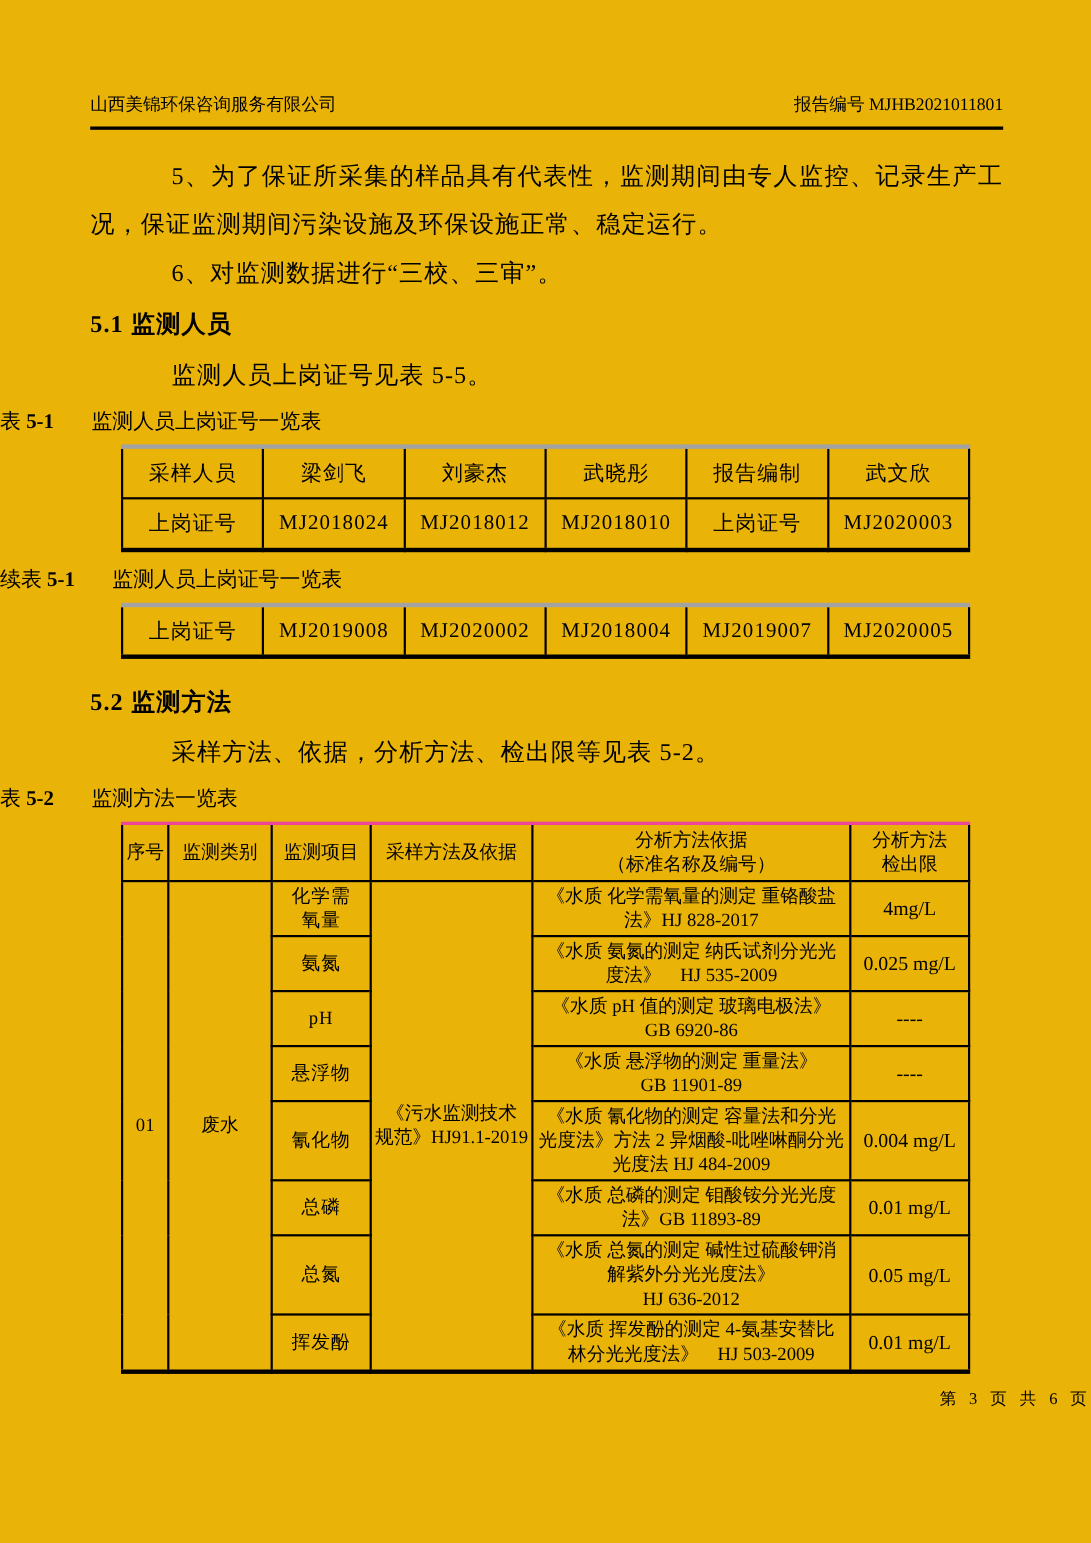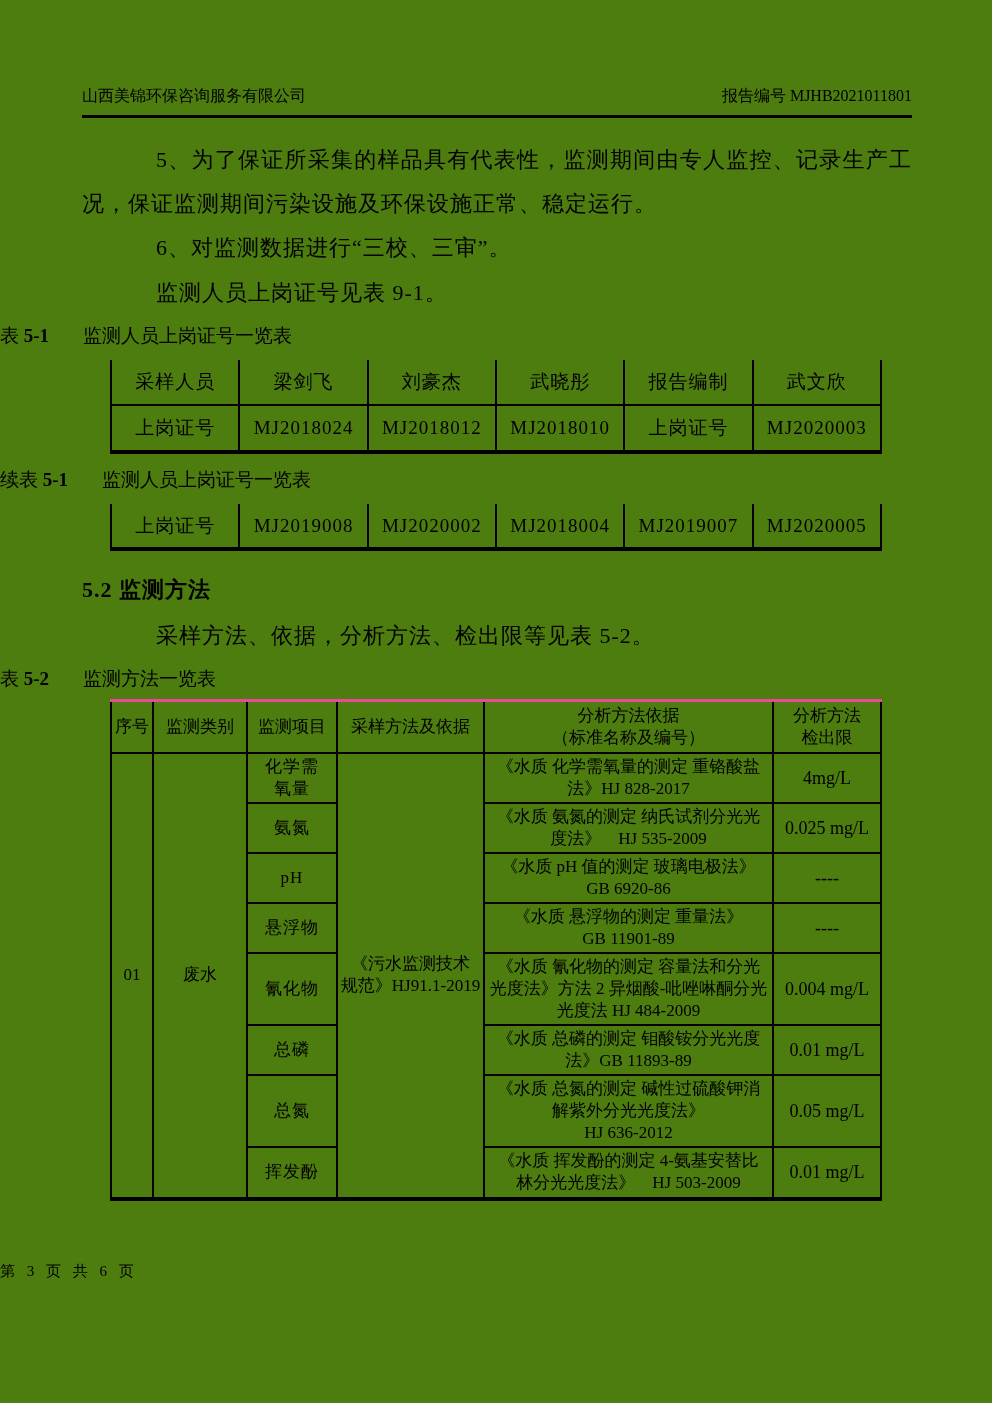--- a/index.html
+++ b/index.html
@@ -2,21 +2,21 @@
 <html><head>
 <meta charset="utf-8">
 <style>
   * { margin: 0; padding: 0; box-sizing: border-box; }
   html, body { background: #e8e8e8; }
   .page {
     position: relative;
     width: 992px;
     height: 1403px;
     margin: 0 auto;
-    background: #4d7c0f;
+    background: #eab308;
     color: #000000;
     font-family: "Liberation Serif", "DejaVu Serif", serif;
     overflow: hidden;
   }
   
   .page-header {
     margin: 0 80px 0 82px;
     padding-top: 86px;
     padding-bottom: 9px;
     border-bottom: 3px solid #000;
@@ -68,21 +68,21 @@
     table-layout: fixed;
     width: 770px;
   }
   td {
     border: 2px solid #000;
     text-align: center;
     vertical-align: middle;
     overflow: hidden;
   }
   
-  .t-person { border-top: 4px solid #4d7c0f; border-bottom: 4px solid #000; }
+  .t-person { border-top: 4px solid #a3a3a3; border-bottom: 4px solid #000; }
   .t-person td {
     height: 47px;
     font-size: 19px;
     letter-spacing: 1px;
   }
   .t-person col { width: 128.3px; }
   
   .t-methods { border-top: 3px solid #ec4899; border-bottom: 4px solid #000; }
   .t-methods td {
     font-size: 17px;
@@ -93,39 +93,40 @@
   .t-methods .item-cell { white-space: pre-line; letter-spacing: 1px; }
   .t-methods .sampling-cell { white-space: pre-line; margin-top: 39px; }
   .t-methods .method-cell { white-space: pre-line; }
   .t-methods .limit-cell { font-size: 18px; text-align: center; }
   
   .page-footer {
     position: absolute;
     left: 0;
     top: 1262px;
     width: 100%;
-    text-align: left;
+    text-align: right;
     font-size: 15px;
     letter-spacing: 4px;
   }
 </style>
 </head>
 <body>
 
 <div class="page">
 
   <div class="page-header">
     <span>山西美锦环保咨询服务有限公司</span>
     <span>报告编号 MJHB2021011801</span>
   </div>
 
   <div class="bodytext">
     <p class="para first">5、为了保证所采集的样品具有代表性，监测期间由专人监控、记录生产工况，保证监测期间污染设施及环保设施正常、稳定运行。</p>
     <p class="para">6、对监测数据进行“三校、三审”。</p>
-    <p class="intro">监测人员上岗证号见表 9-1。</p>
+    <h2 class="sec-heading h51">5.1 监测人员</h2>
+    <p class="intro">监测人员上岗证号见表 5-5。</p>
   </div>
 
   <div class="tbl-caption">
     <span>表</span>
     <span class="cap-no">5-1</span><span class="cap-gap"></span><span>监测人员上岗证号一览表</span>
   </div>
 
   <table class="t-person">
     <colgroup>
         <col>

